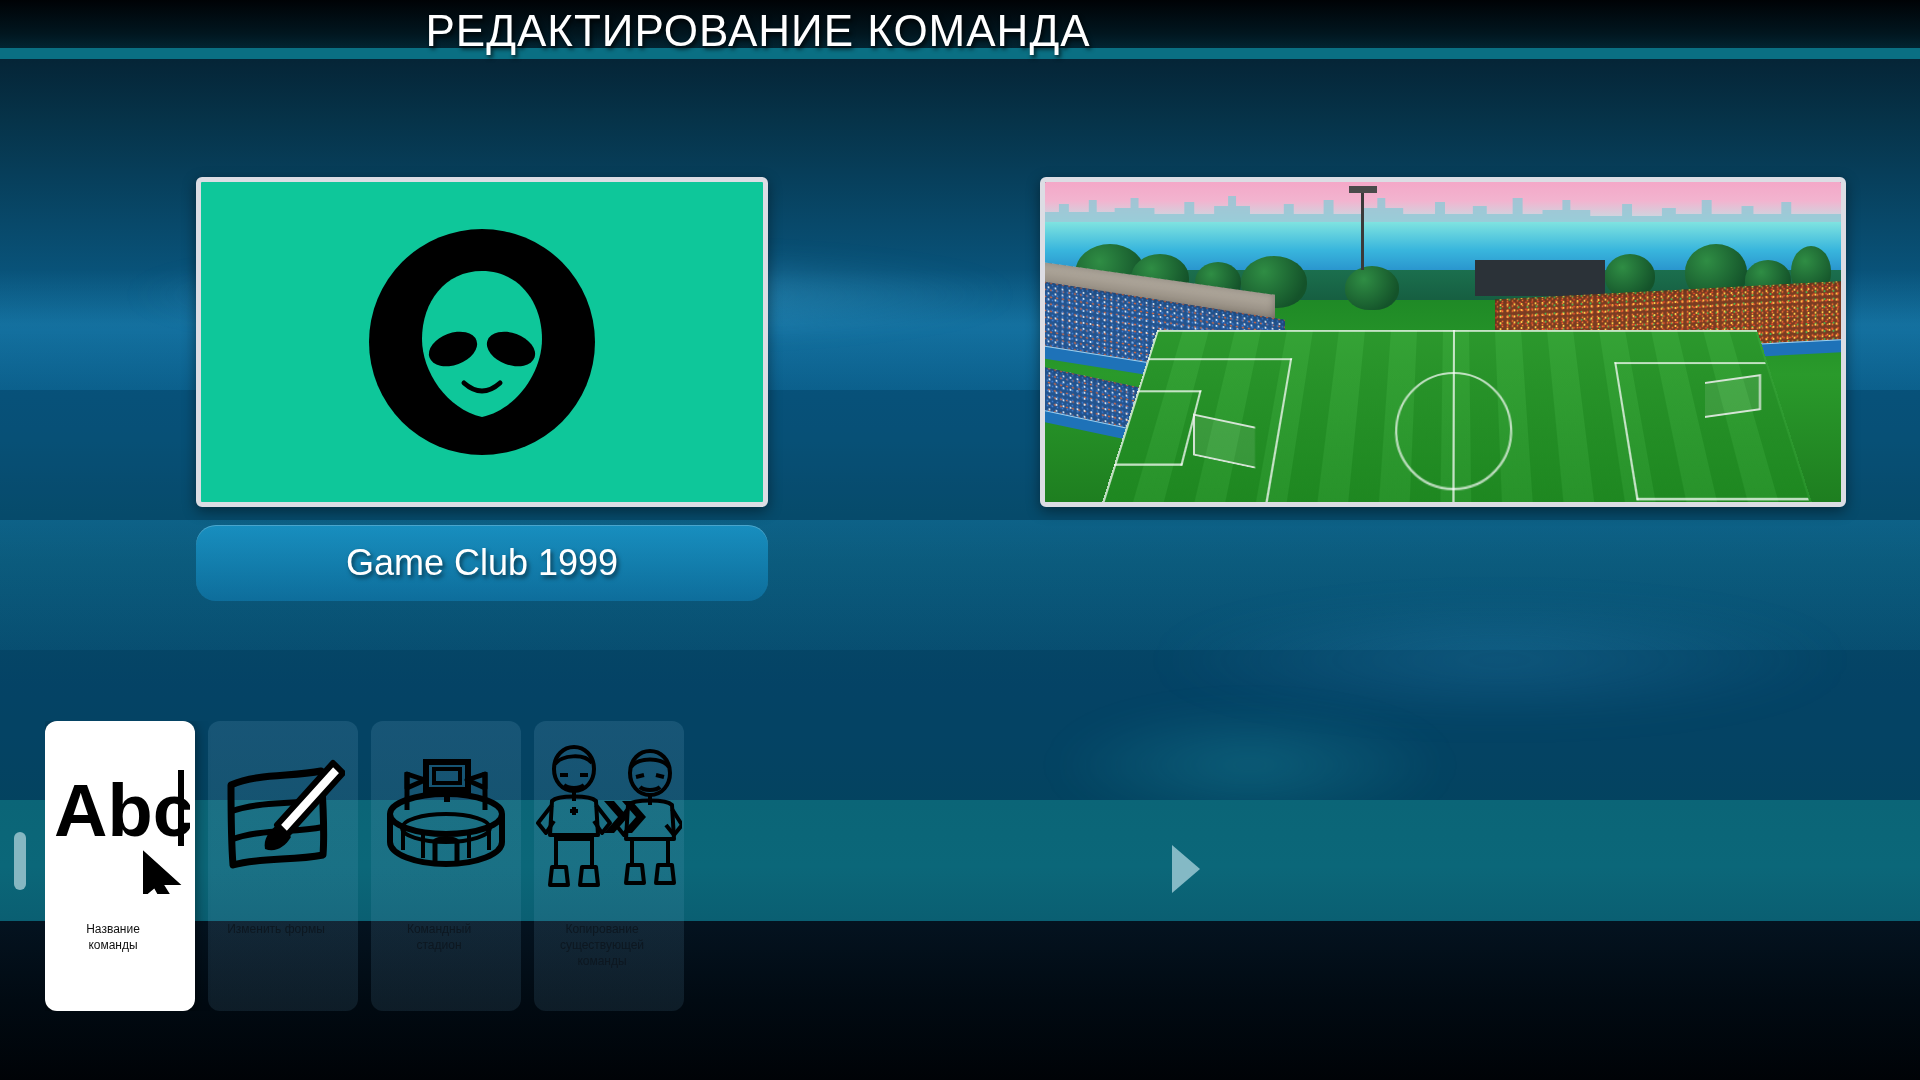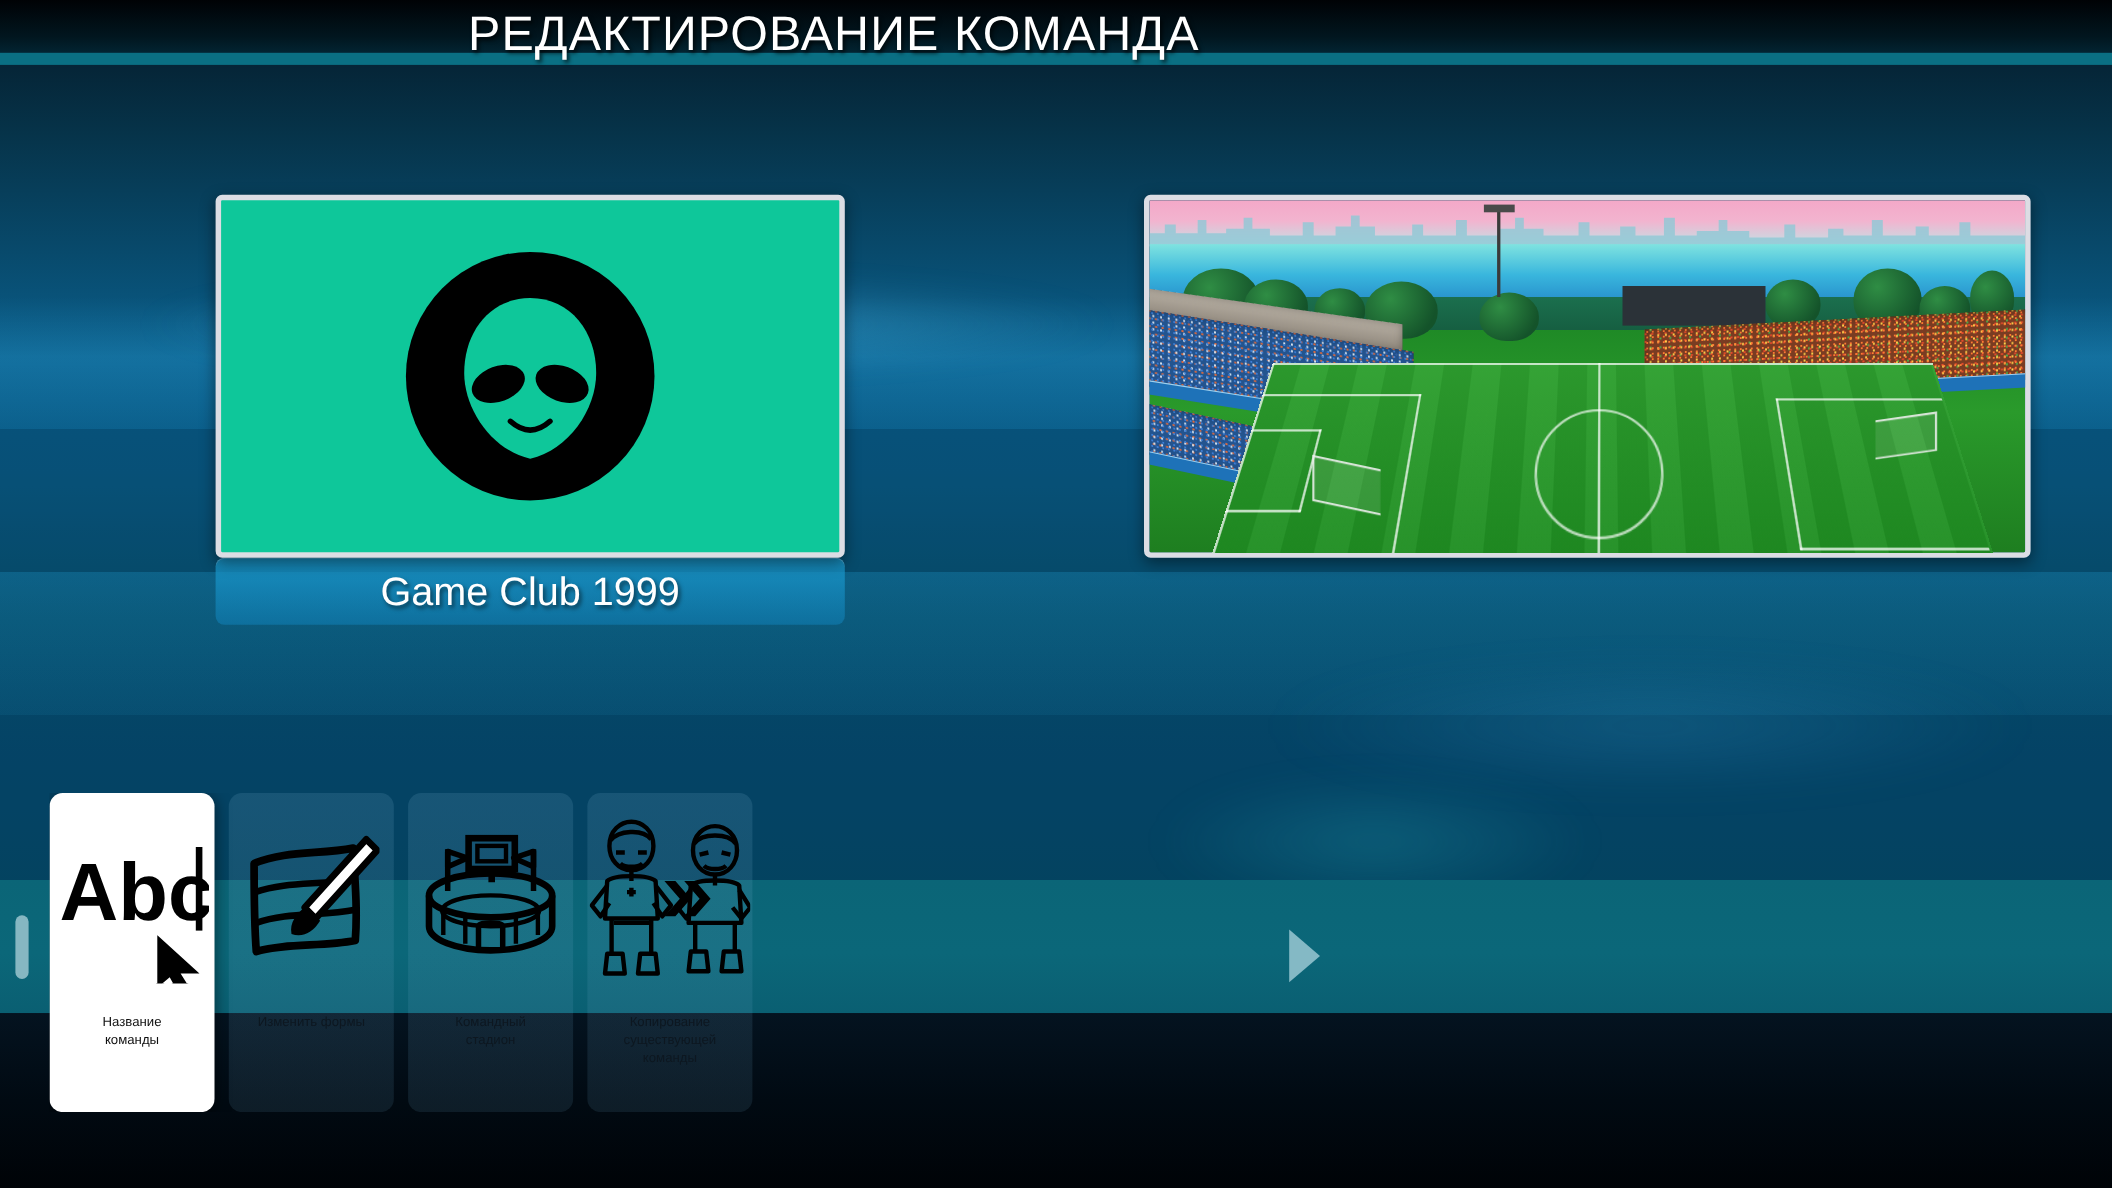--- a/index.html
+++ b/index.html
@@ -132,22 +132,23 @@
     background-position: 0 0, 3px 2px, 1px 4px, 5px 1px;
     background-color: #23548f;
   }
   .tree { position:absolute; border-radius: 50% 50% 45% 45%;
     background: radial-gradient(circle at 35% 30%, #2f8d44, #14532a 75%); }
   .hoard { position:absolute; background:#1e72b8; border-top:1px solid #9fd0ee; }
   .floodpole { position:absolute; width:3px; background:#3a3a3a; }
 
   
   .name-plate {
-    height: 61px;
-    border-radius: 8px;
+    margin-top: 18px;
+    height: 76px;
+    border-radius: 20px;
     display: flex; align-items: center; justify-content: center;
     background: linear-gradient(to bottom, rgba(28,160,213,0.72), rgba(16,124,177,0.62));
     box-shadow: inset 0 1px 0 rgba(255,255,255,0.22);
   }
   .name-plate span {
     font-size: 36px;
     color: #fff;
     text-shadow: 2px 3px 4px rgba(0,0,0,0.55);
   }
 
@@ -177,21 +178,21 @@
 
   .toolbar {
     position: absolute; left: 45px; top: 721px;
     width: 1125px; height: 290px;
     display: flex; align-items: flex-start; gap: 13px;
     overflow: hidden;
   }
   .tool-card {
     width: 150px; height: 290px;
     border-radius: 12px;
-    display: flex; flex-direction: column; align-items: center;
+    display: flex; flex-direction: column; align-items: flex-start;
     background: linear-gradient(to bottom, rgba(120,175,205,0.17), rgba(100,160,195,0.13));
     flex: 0 0 auto;
   }
   .tool-card.selected {
     background: #ffffff;
     box-shadow: 0 3px 14px rgba(0,0,0,0.5);
   }
   .tool-icon {
     height: 196px; width: 100%;
     display: flex; align-items: center; justify-content: center;

